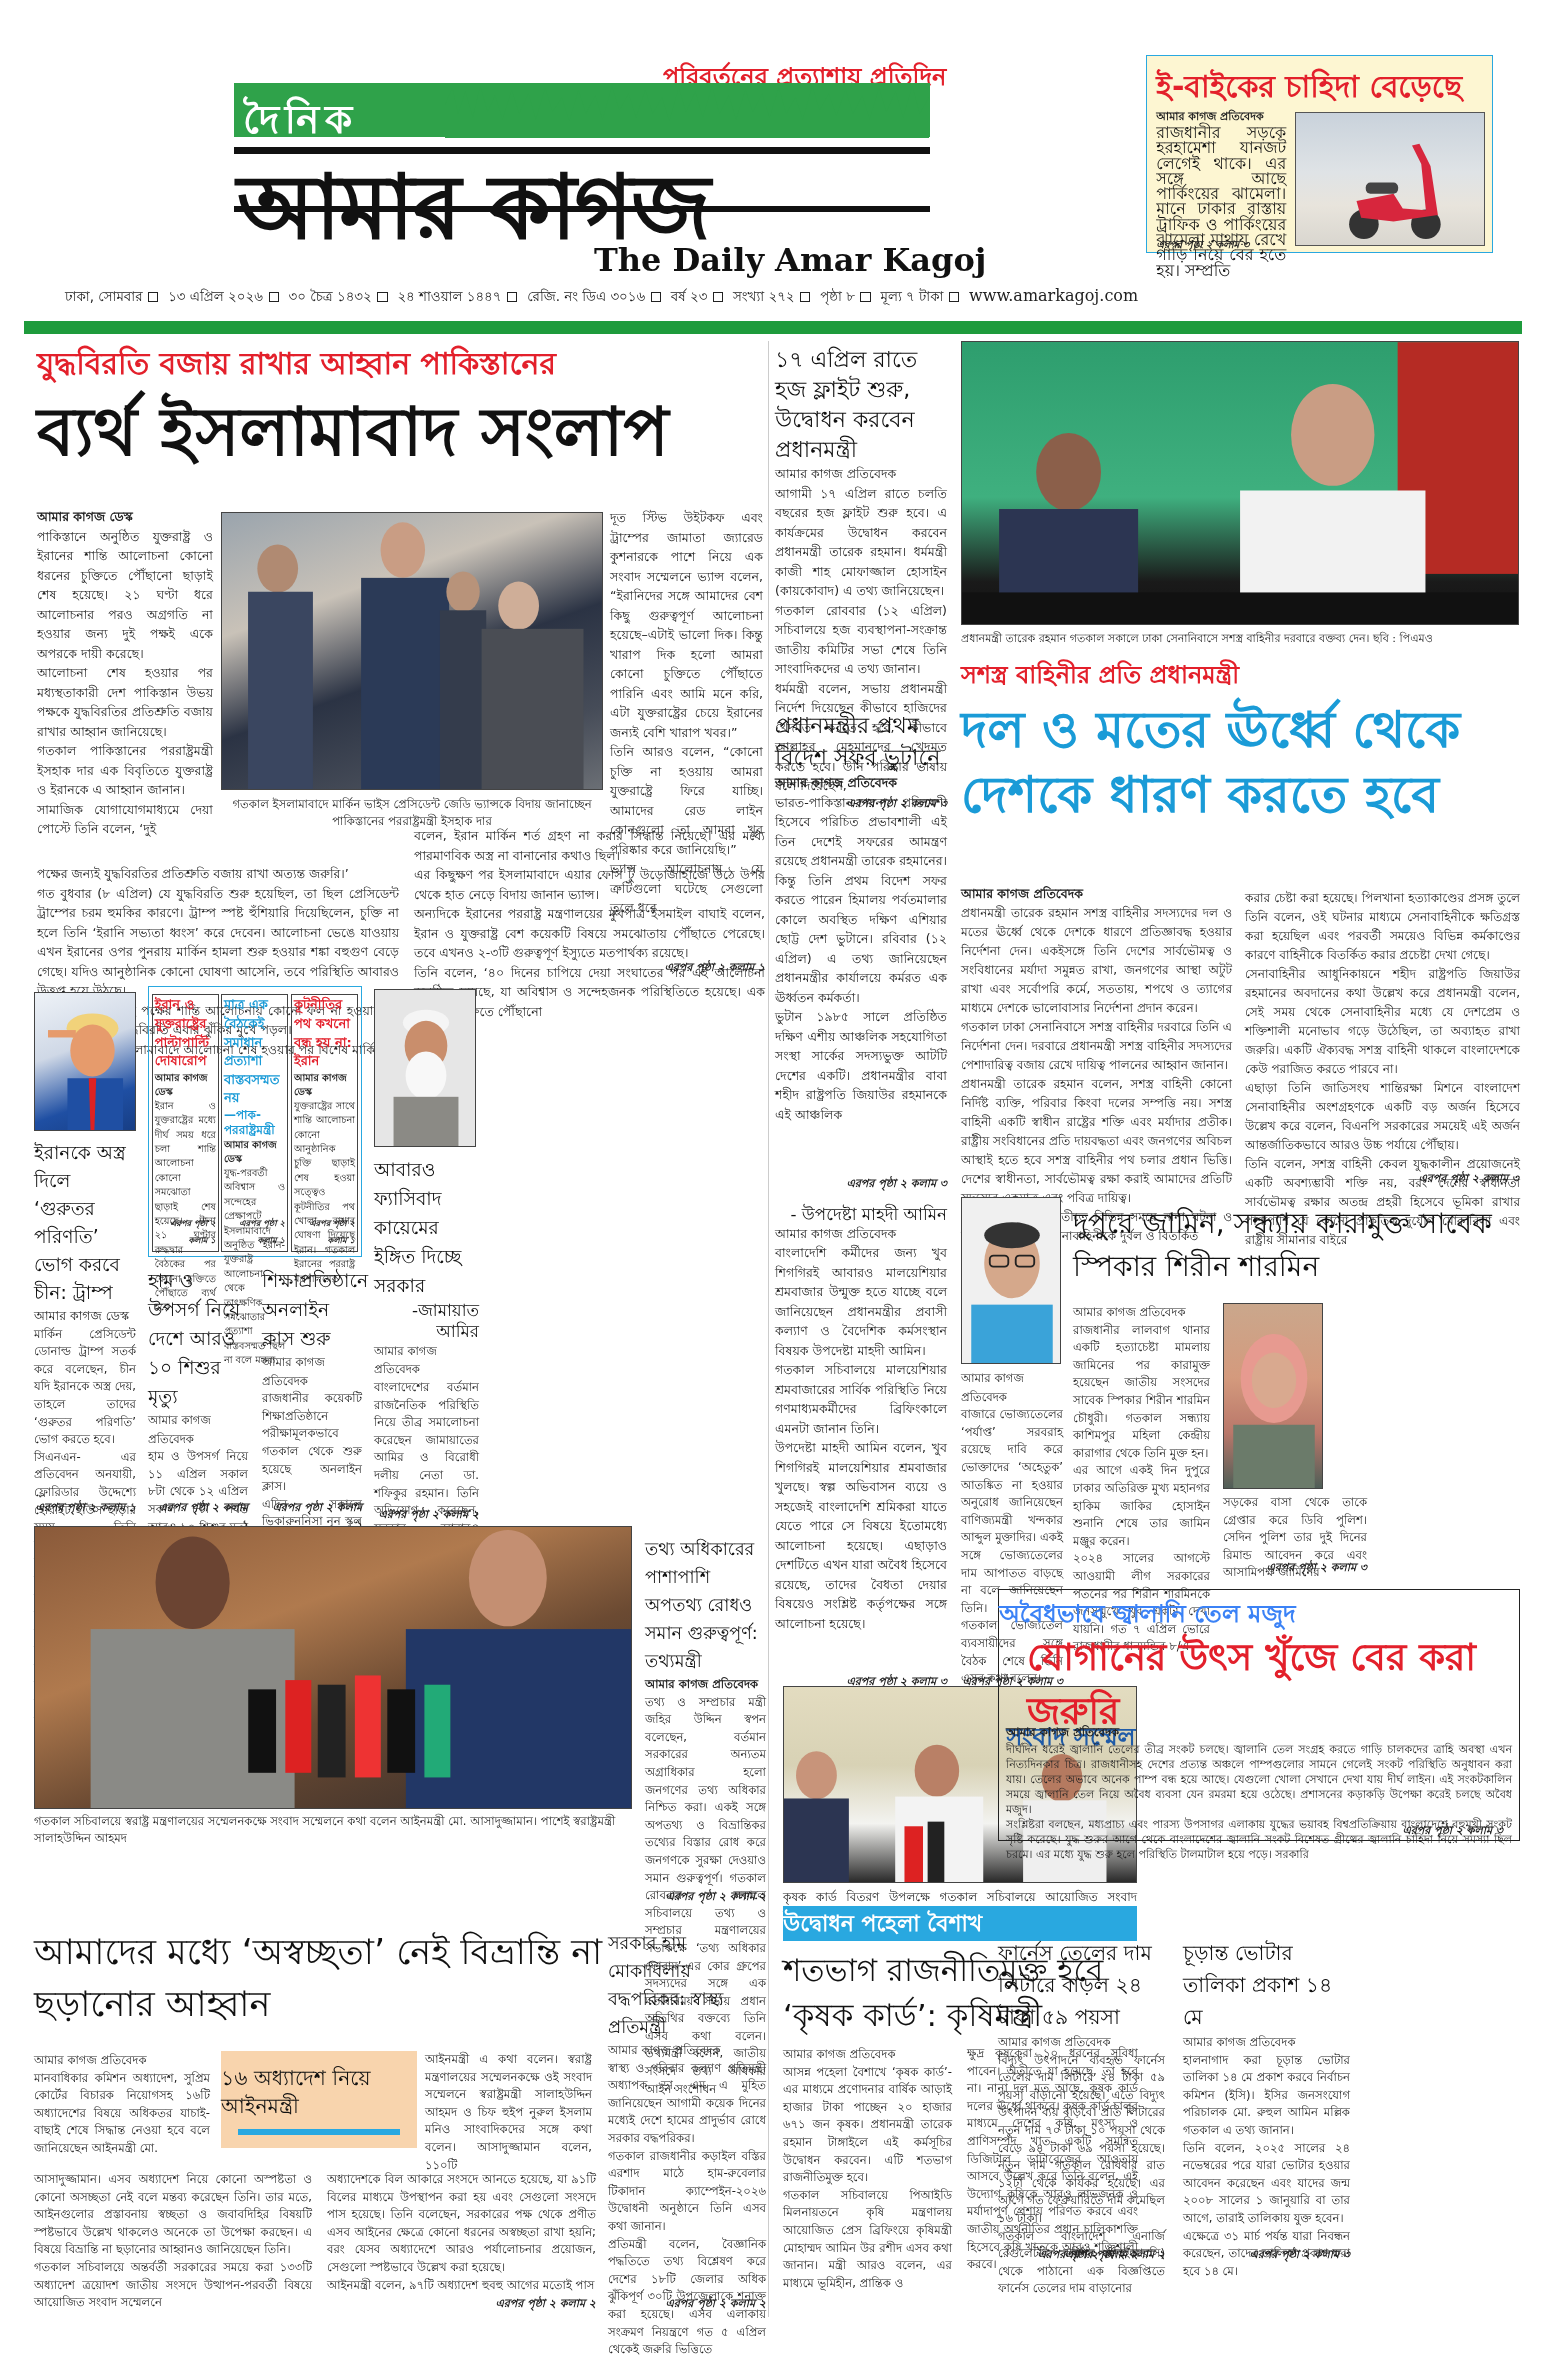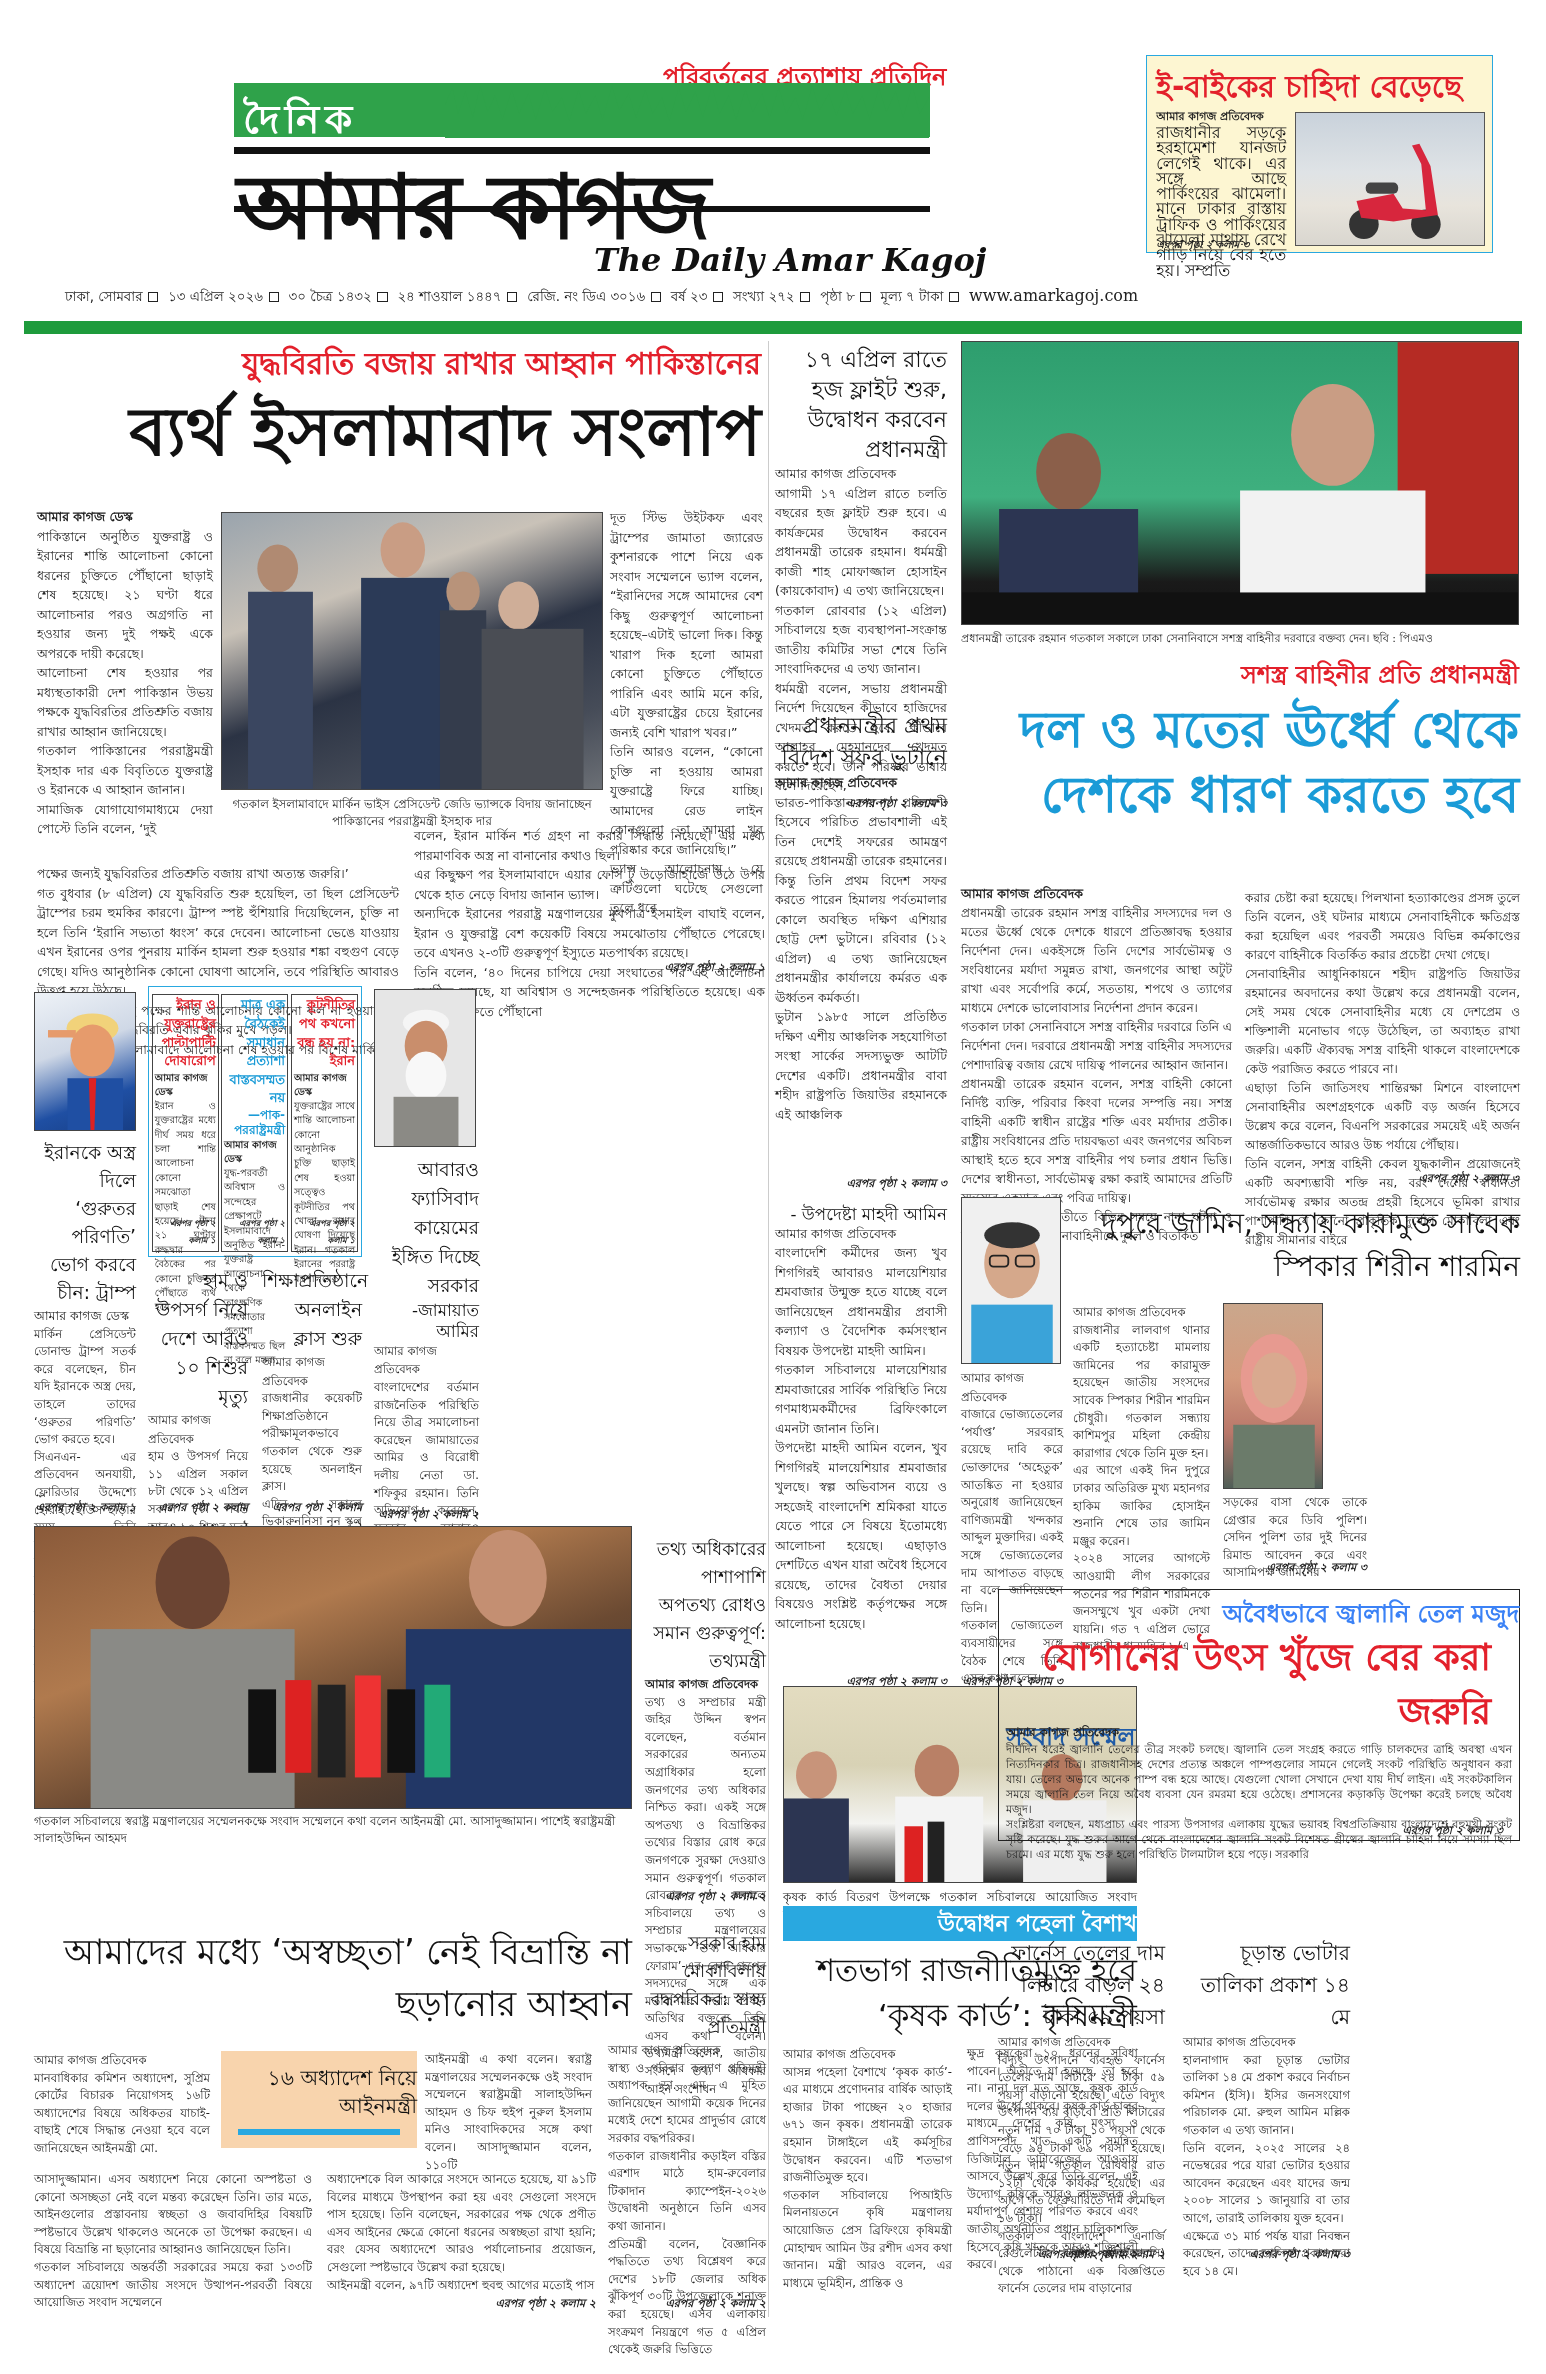--- a/index.html
+++ b/index.html
@@ -2,31 +2,31 @@
 <html style="font-size:15px"><head>
 <meta charset="utf-8">
 <style>
 *{box-sizing:border-box;margin:0;padding:0}
 body{width:1546px;height:2375px;background:#fff;font-family:"DejaVu Sans",sans-serif;color:#111;position:relative;overflow:hidden}
 .abs{position:absolute}
 .body-text{font-size:12.5px;line-height:19.5px;text-align:justify;color:#222}
 .body-text p{margin:0}
 .byline{font-size:12.5px;font-weight:bold;color:#222;line-height:18.6px}
 .more{font-size:11px;font-style:italic;font-weight:bold;text-align:right;color:#222;line-height:16.7px}
-.hd{font-family:"DejaVu Sans",sans-serif;text-align:right;color:#111;line-height:1.25}
+.hd{font-family:"DejaVu Sans",sans-serif;text-align:left;color:#111;line-height:1.25}
 .photo{position:absolute;overflow:hidden;border:0.9px solid #444}
 .caption{font-size:11.6px;line-height:16.7px;color:#222;text-align:center}
 
 .tagline{left:663px;top:58px;font-size:24px;font-weight:bold;color:#e3202b}
 .green-band{left:234px;top:83px;width:696px;height:54px;background:#2fa24a}
 .grass{left:445px;top:86px;width:484px;height:52px}
 .dainik{left:243px;top:89px;font-size:39px;color:#fff;font-weight:bold;letter-spacing:5.6px}
 .logo-bar{left:234px;top:147px;width:696px;height:7.4px;background:#111}
 .logo-main{left:237px;top:156px;font-size:89px;font-weight:bold;color:#111;letter-spacing:-1.9px;line-height:102px;font-family:"DejaVu Serif",serif}
-.logo-en{left:594px;top:241px;font-size:32px;font-weight:bold;font-family:"DejaVu Serif",serif;font-style:italic;color:#111}
+.logo-en{left:594px;top:241px;font-size:32px;font-weight:bold;font-family:"DejaVu Serif",serif;color:#111}
 .dateline{left:65px;top:286px;width:1466px;font-size:13.4px;color:#222;white-space:nowrap}
 .dateline .sq{display:inline-block;width:10.2px;height:10.2px;border:1.4px solid #222;margin:0 5.6px;vertical-align:-0.9px}
 .green-rule{left:24px;top:321px;width:1498px;height:13px;background:#1e9b3c}
 
 .ebike{left:1146px;top:55px;width:347px;height:198px;border:1.9px solid #29a8e0;background:#fdf6d2}
 .ebike h2{position:absolute;left:9.3px;top:7.4px;font-size:30px;color:#e3202b;font-weight:bold;white-space:nowrap}
 .ebike .byline{position:absolute;left:9.3px;top:52px;font-size:11px}
 .ebike .txt{position:absolute;left:9.3px;top:69px;width:130px;font-size:16px;line-height:15.3px;text-align:justify}
 .ebike .more{position:absolute;left:9.3px;top:181px;font-size:10.2px;text-align:left}
 .ebike .pic{position:absolute;left:148px;top:56px;width:190px;height:134px;border:0.9px solid #555;background:linear-gradient(180deg,#c9d2db 0%,#dfe3e6 45%,#e8e4dc 70%,#d9d6cf 100%)}

